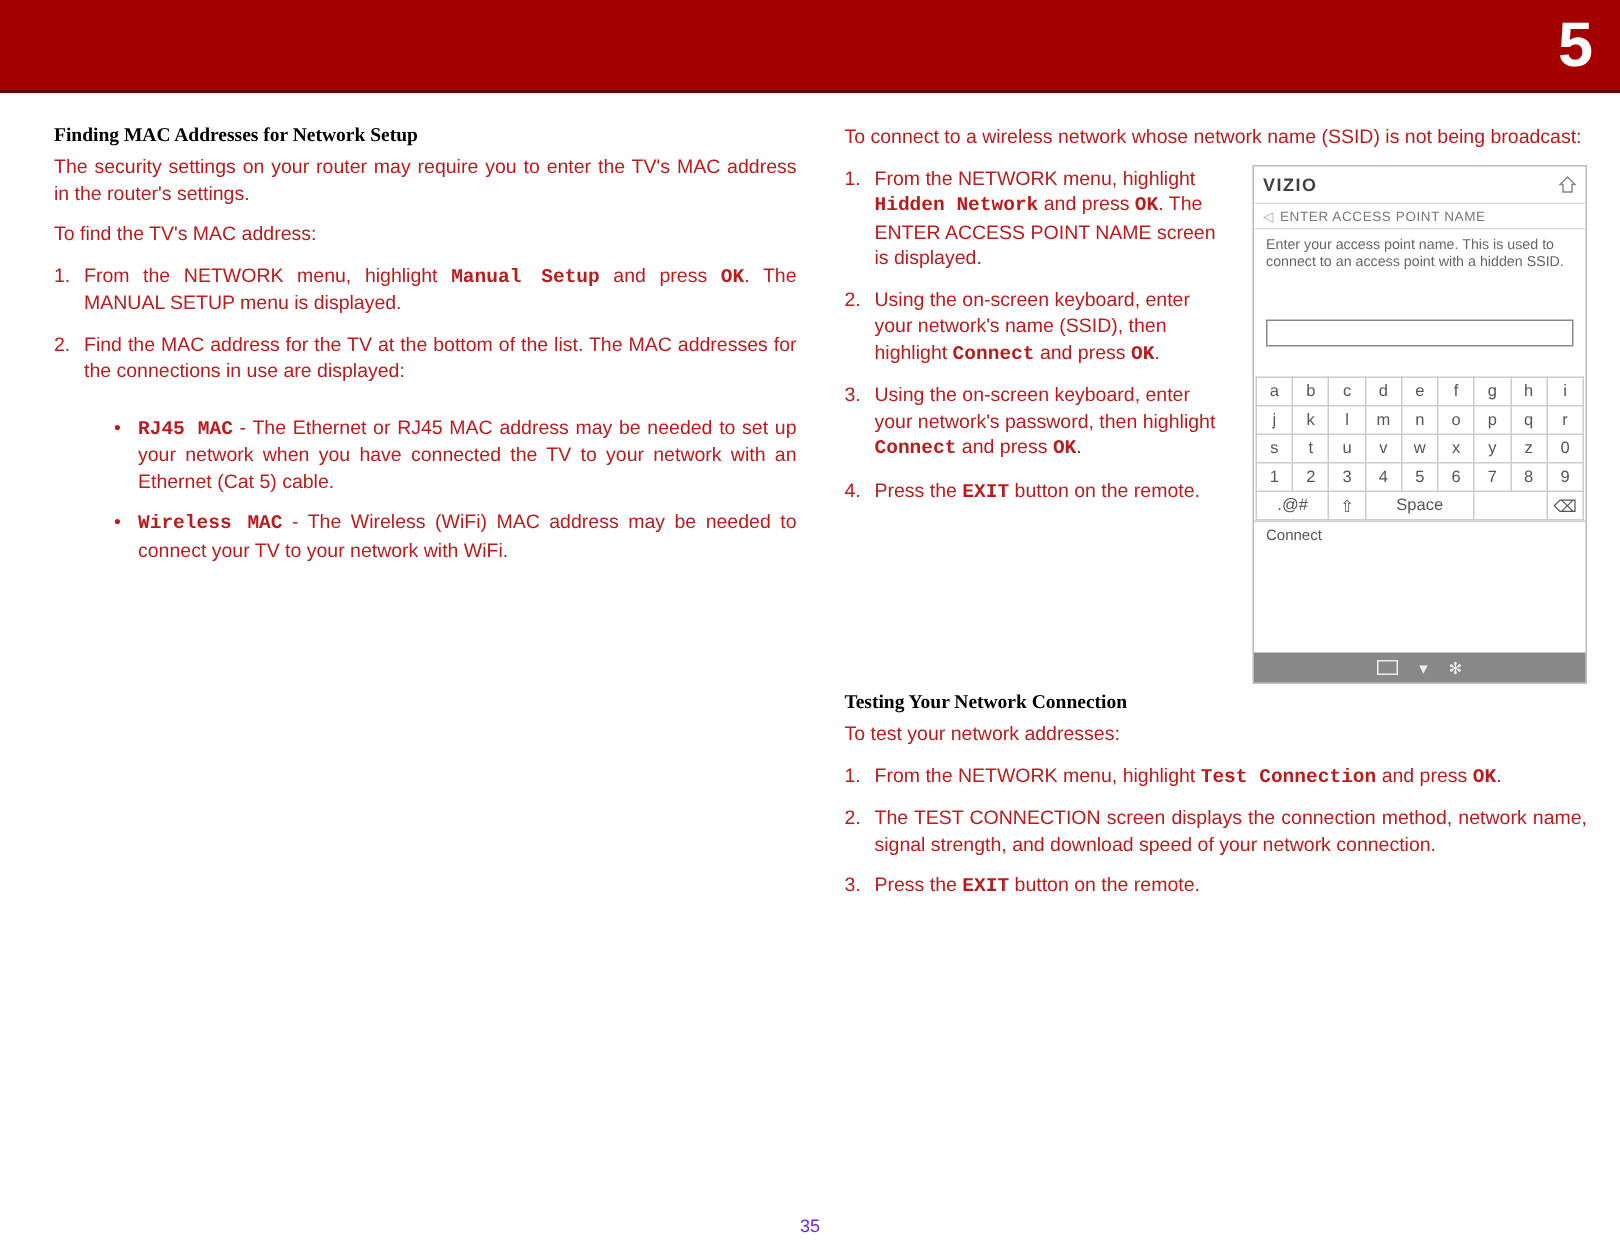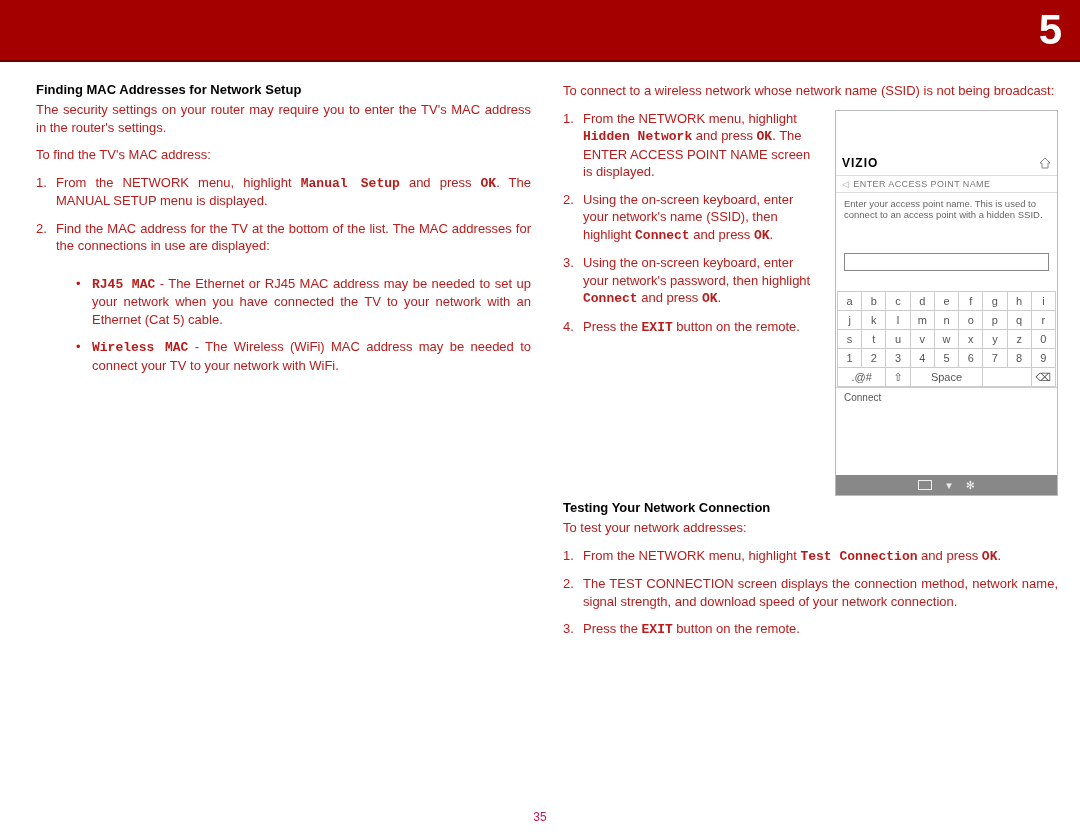--- a/index.html
+++ b/index.html
@@ -34,20 +34,21 @@
     display: flex;
     gap: 32px;
   }
   .col { flex: 1 1 50%; }
   .col-left { max-width: 508px; }
   .col-right { max-width: 508px; position: relative; }
   h3 {
     font-size: 13px;
     font-weight: 700;
     margin-bottom: 4px;
+    font-family: Liberation Serif, serif;
   }
   p, li {
     font-size: 13px;
     line-height: 1.35;
     color: #b91c1c;
     text-align: justify;
   }
   p { margin-bottom: 10px; }
   ol { list-style: none; padding-left: 0; }
   ol > li {
@@ -89,22 +90,21 @@
     color: #444;
     position: relative;
   }
   .osd-head {
     display: flex; align-items: center; justify-content: space-between;
     padding: 5px 6px;
     border-bottom: 1px solid #ddd;
     font-weight: 700;
     letter-spacing: 1px;
     font-size: 12px;
-    color: #000000;
-    margin-top: 40px;
+    color: #404040;
   }
   .home-ic {
     width: 12px; height: 12px;
     display: inline-block;
   }
   .osd-sub {
     display: flex; align-items: center;
     gap: 4px;
     padding: 3px 6px;
     border-bottom: 1px solid #ddd;
@@ -160,21 +160,21 @@
   .osd-footer .box {
     width: 14px; height: 10px; border: 1.5px solid #eee; display:inline-block;
   }
   .testing-block { margin-top: 4px; }
   .page-foot {
     position: absolute;
     bottom: 10px;
     left: 0; right: 0;
     text-align: center;
     font-size: 12px;
-    color: #be185d;
+    color: #6d28d9;
   }
   .narrow-ol ol > li { max-width: 260px; text-align: left; }
 </style>
 </head>
 <body>
 
 <div class="header-bar">
   <div class="page-num">5</div>
 </div>
 

